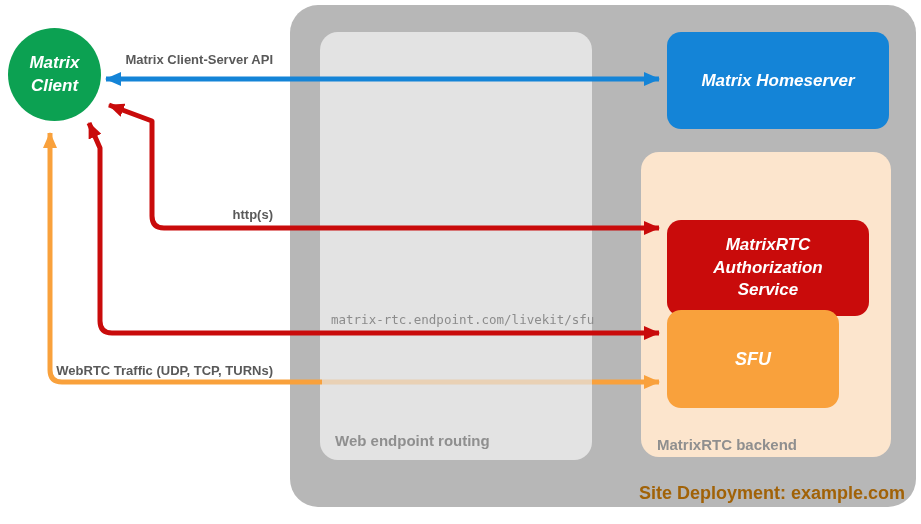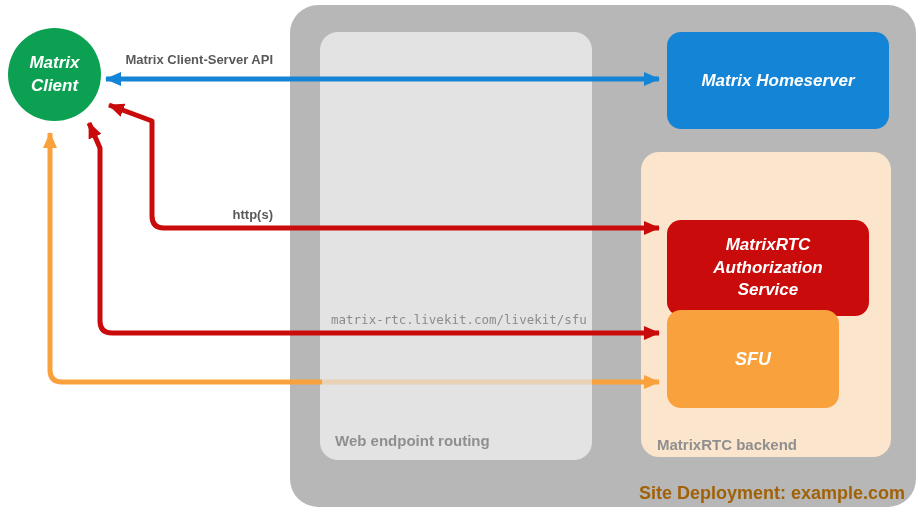--- a/index.html
+++ b/index.html
@@ -107,20 +107,21 @@
     <path d="M592 382 H659" stroke="#f9a13c" stroke-width="5" fill="none" marker-end="url(#ah-orange)"></path>
   </svg>
 
   <div class="abs node" id="client-node">
     <span>Matrix
 Client</span>
   </div>
 
   <div class="abs conn-label" style="top:52px;">Matrix Client-Server API</div>
   <div class="abs conn-label" style="top:207px;">http(s)</div>
+  <div class="abs conn-label" style="top:363px;">WebRTC Traffic (UDP, TCP, TURNs)</div>
 
-  <div class="abs url" style="top:312px;">matrix-rtc.livekit.com/livekit/sfu</div>
+  <div class="abs url" style="top:312px;">matrix-rtc.endpoint.com/livekit/sfu</div>
 
   <div class="abs container-label" style="left:335px;top:432px;">Web endpoint routing</div>
   <div class="abs container-label" style="left:657px;top:436px;">MatrixRTC backend</div>
   <div class="abs" id="site-label">Site Deployment: example.com</div>
 
 </div>
 
 </body></html>

